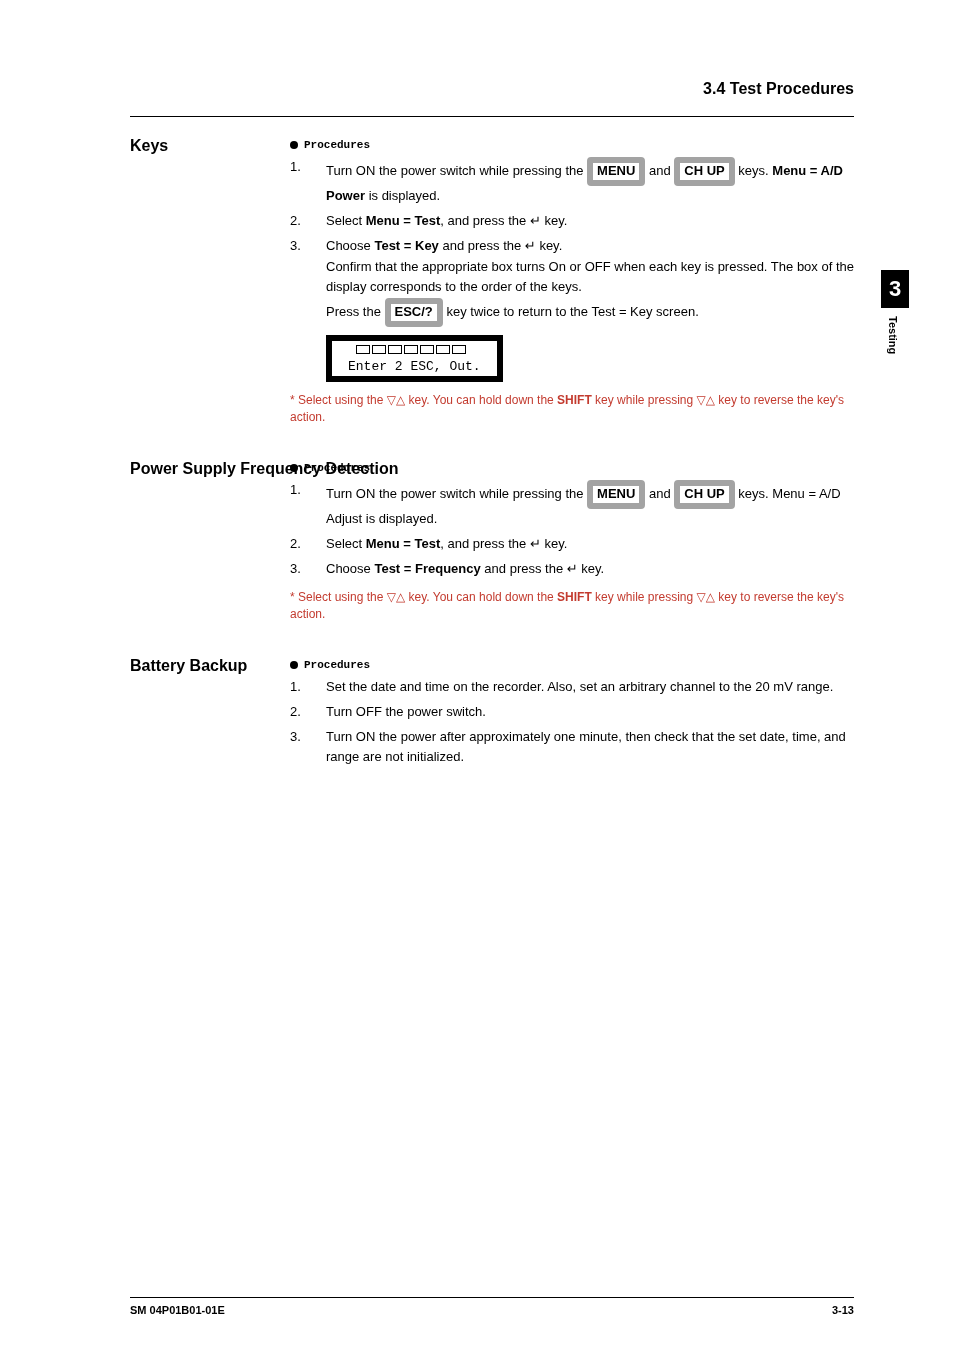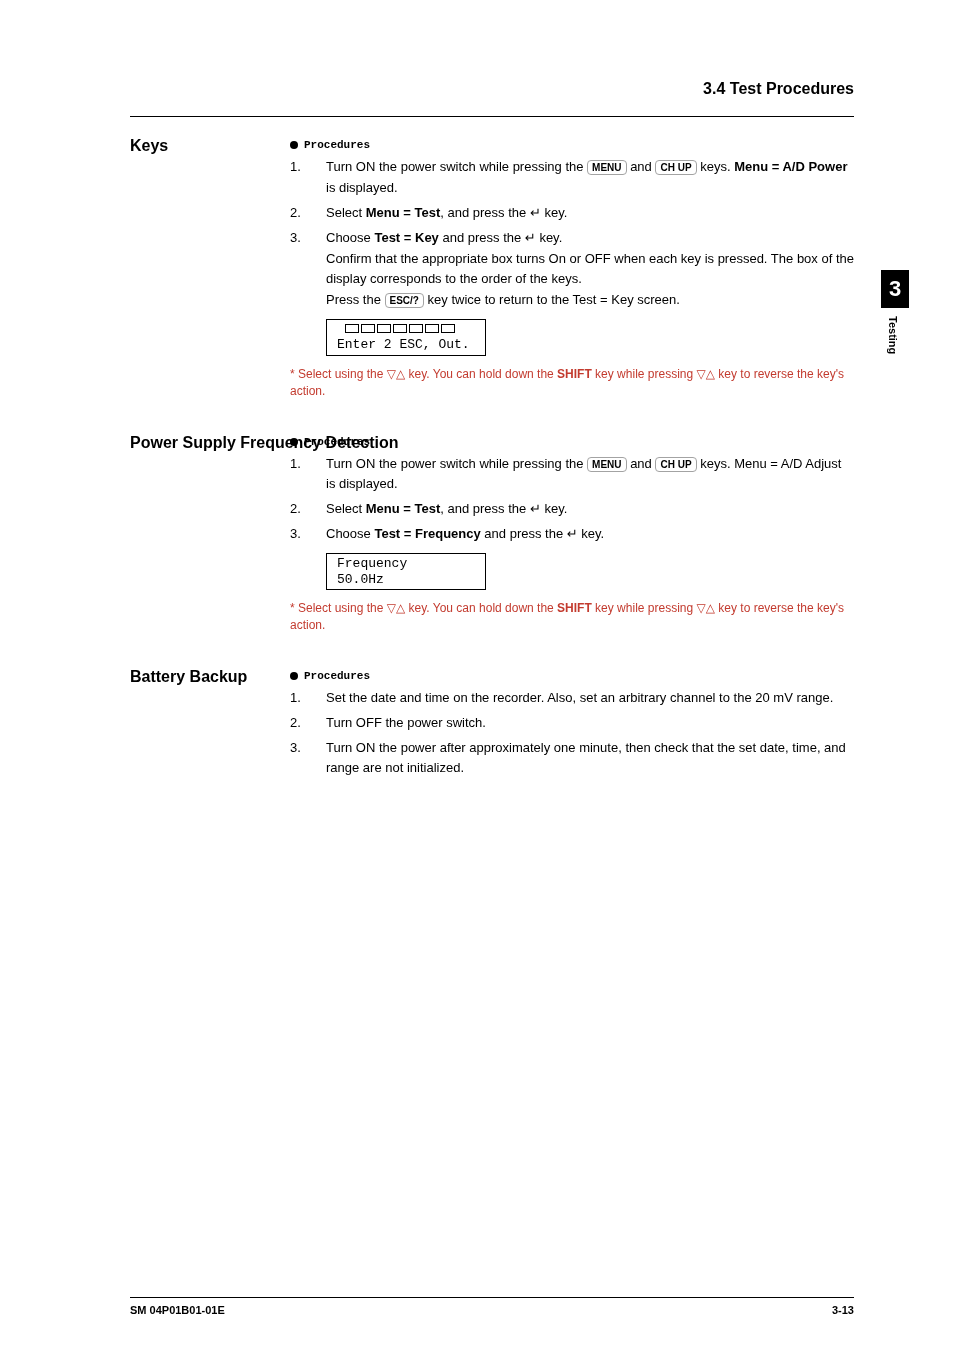--- a/index.html
+++ b/index.html
@@ -55,38 +55,38 @@
   .content-block { margin-left: 160px; margin-bottom: 14px;}
   .content-block.first { margin-top: -22px;}
   .proc-heading { font-weight: bold; font-size: 11px; margin-bottom: 6px; font-family: Liberation Mono, monospace;}
   .bullet { display:inline-block; width:8px; height:8px; background:#000; border-radius:50%; vertical-align:middle; margin-right:6px;}
   ol.proc { margin:0; padding:0; list-style:none;}
   ol.proc li { display:flex; margin-bottom: 4px; line-height:1.6;}
   ol.proc li .num { width:36px; flex:none;}
   ol.proc li .txt { flex:1;}
   .keycap {
     display:inline-block;
-    border:1px solid #a3a3a3;
+    border:6px solid #a3a3a3;
     border-radius:4px;
     padding: 0 4px;
-    font-size: 10px;
+    font-size: 13px;
     font-weight:bold;
     vertical-align: middle;
     line-height: 1.3;
   }
   .enter-icon {
     display:inline-block;
     font-size:13px;
     vertical-align:middle;
   }
   .lcd {
-    border:1px solid #000000;
+    border:6px solid #000000;
     font-family:"Courier New", monospace;
     font-size:13px;
-    padding:2px 10px;
+    padding:2px 16px;
     margin-top:4px;
     margin-left:36px;
     display:inline-block;
     line-height:1.2;
     min-width:160px;
   }
   .lcd .boxes span{
     display:inline-block;
     width:14px; height:9px;
     border:1.5px solid #000;
@@ -184,24 +184,20 @@
           <span>Select </span><b>Menu = Test</b><span>, and press the </span><span class="enter-icon">↵</span><span> key.</span>
         </span>
       </li>
       <li>
         <span class="num">3.</span>
         <span class="txt">
           <span>Choose </span><b>Test = Frequency</b><span> and press the </span><span class="enter-icon">↵</span><span> key.</span><br>
         </span>
       </li>
     </ol>
-    <div class="lcd">
-      <div>Frequency</div>
-      <div>50.0Hz</div>
-    </div>
     <div class="note">
       <span>*  Select using the </span><span class="tri">▽</span><span class="tri">△</span><span> key.   You can hold down the </span><b>SHIFT</b><span> key while pressing </span><span class="tri">▽</span><span class="tri">△</span><span> key to reverse the key's action.</span>
     </div>
   </div>
 
   <div class="section-gap"></div>
 
   <h2 class="section-title">Battery Backup</h2>
   <div class="content-block first">
     <div class="proc-heading">

